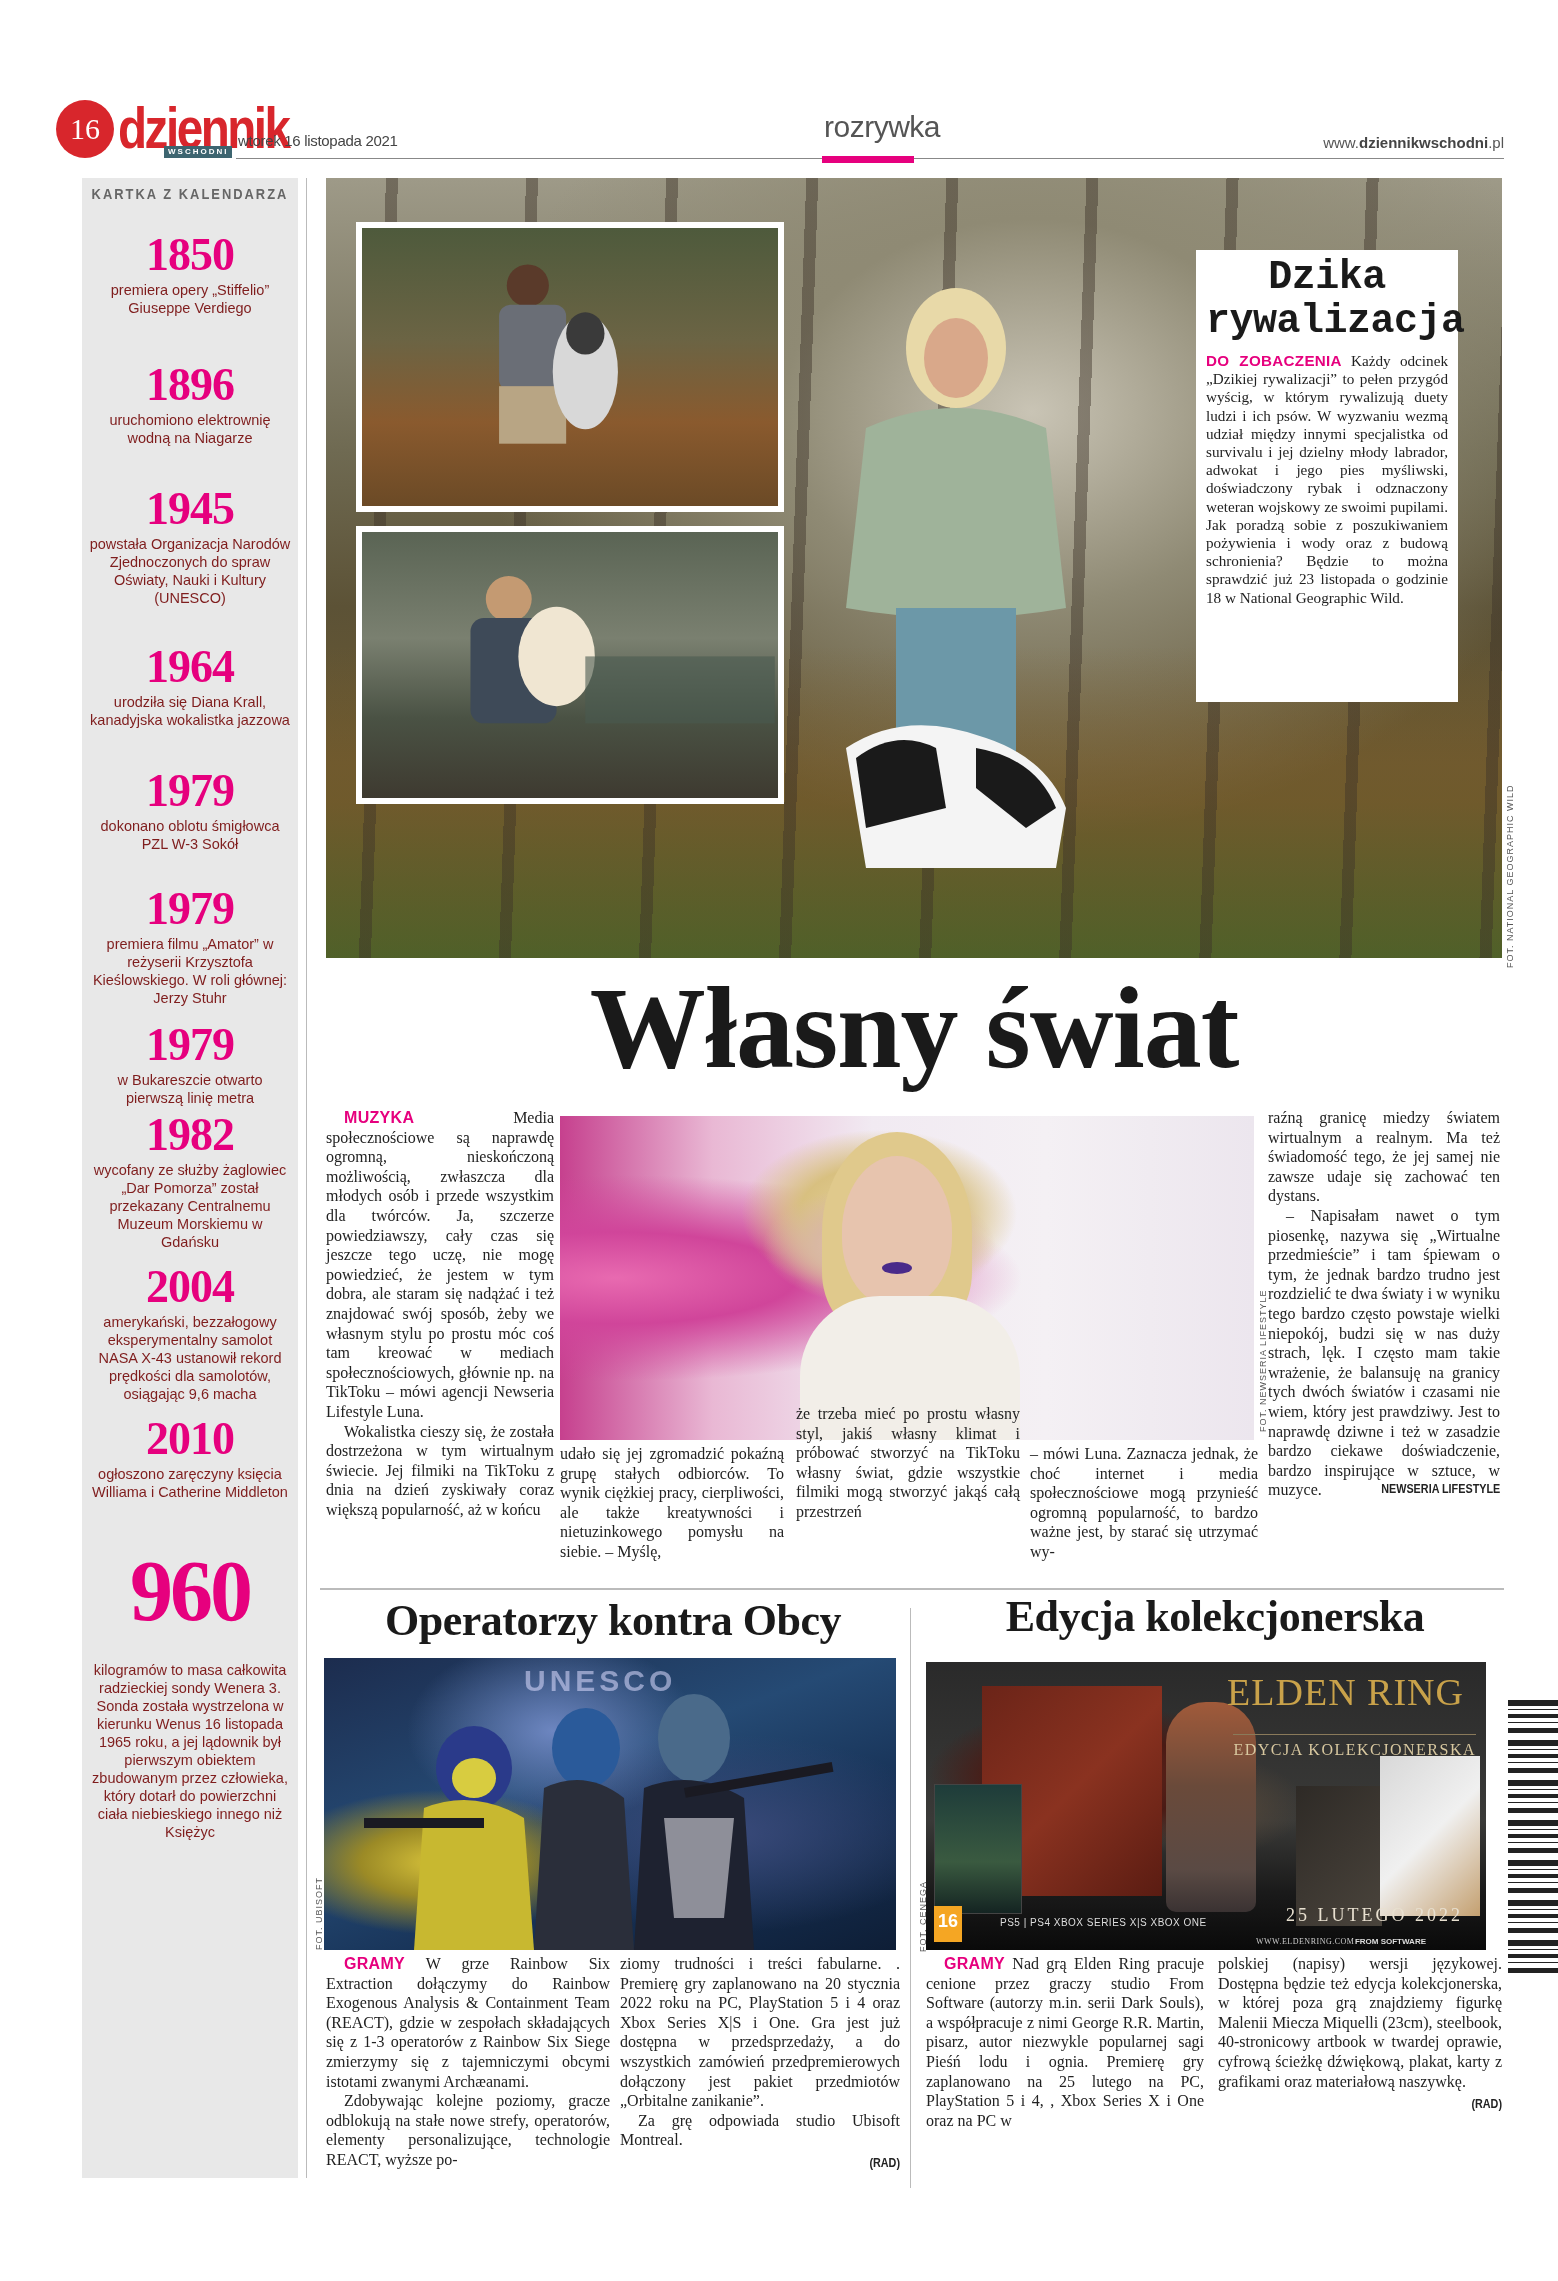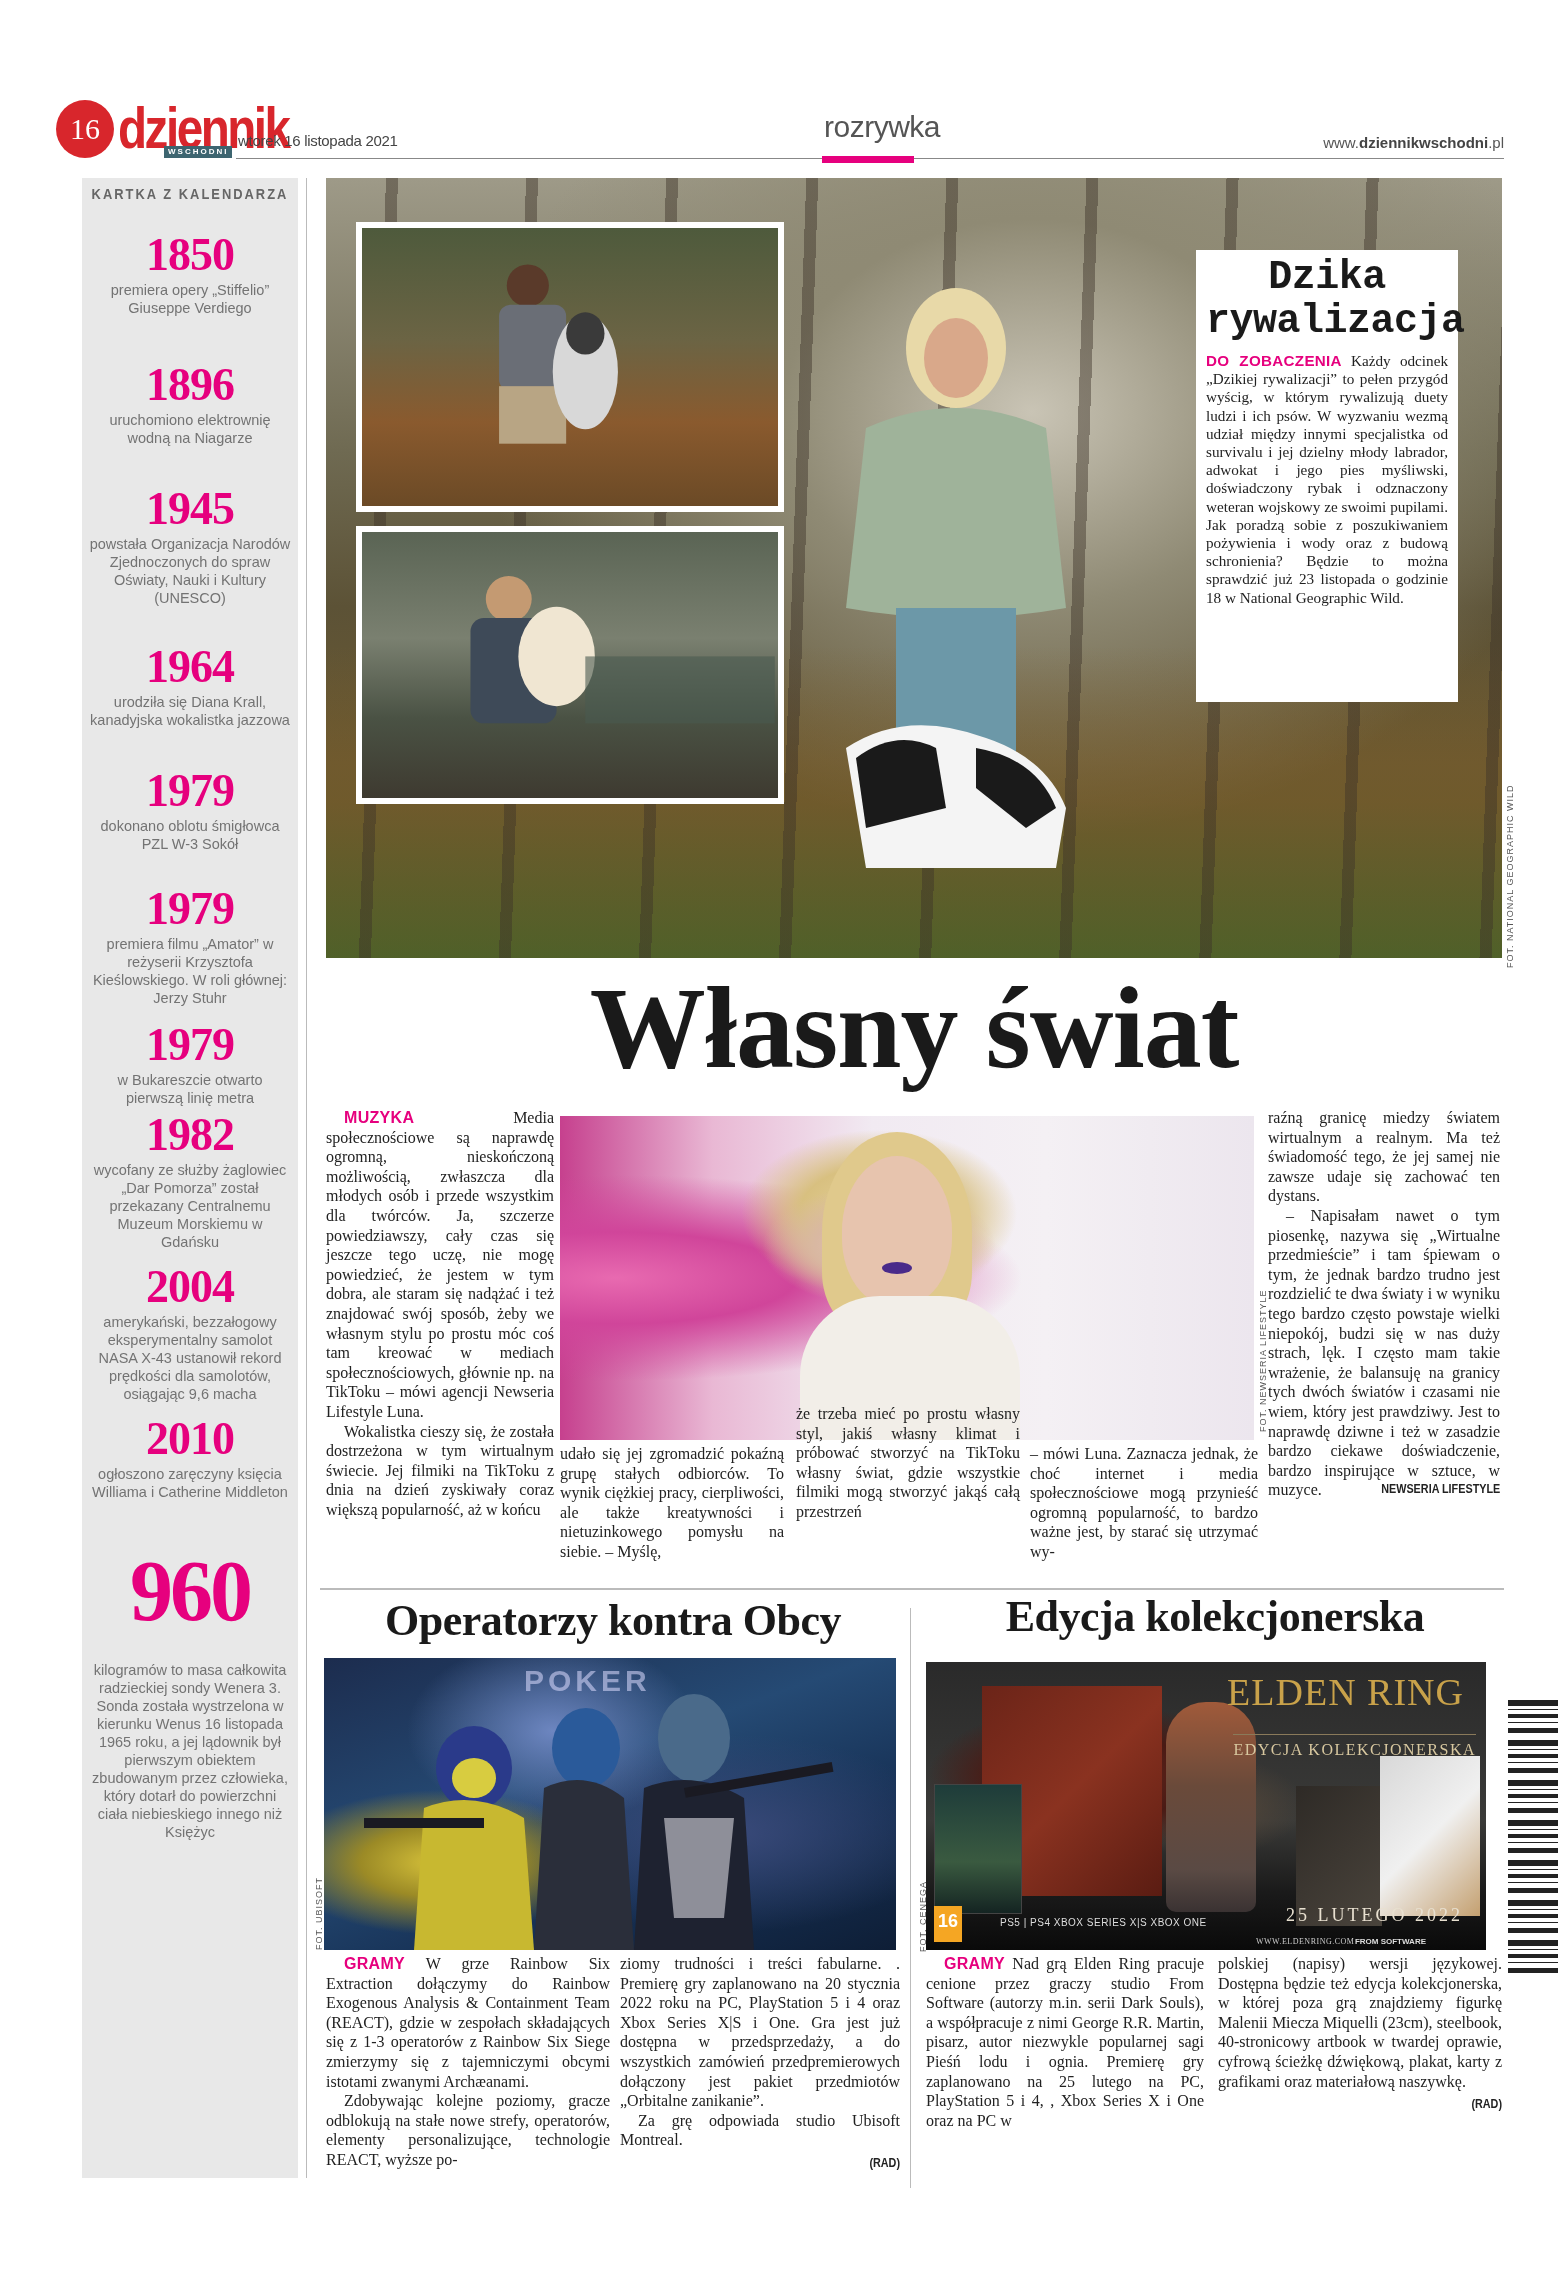--- a/index.html
+++ b/index.html
@@ -52,21 +52,21 @@
     font-size: 14px; letter-spacing: 2.2px; color: #666; padding-top: 8px;
     transform: scaleX(0.92);
   }
   .cal-entry { text-align: center; }
   .cal-year {
     font-family: "Liberation Serif", serif; font-weight: bold; color: #e6007e;
     font-size: 46px; line-height: 52px; letter-spacing: -1px;
   }
   .cal-text {
     font-family: "Liberation Sans", sans-serif; font-size: 14.5px; line-height: 18px;
-    color: #737373; padding: 0 6px;
+    color: #7f1d1d; padding: 0 6px;
   }
   .cal-big { font-size: 86px; line-height: 96px; letter-spacing: -3px; }
 
   
   .hero {
     position: absolute; left: 326px; top: 178px; width: 1176px; height: 780px;
     background:
       radial-gradient(ellipse at 60% 30%, #c9c4b5 0%, #8f8a74 25%, transparent 55%),
       linear-gradient(180deg, #9e9a88 0%, #6f6a52 35%, #5c5236 55%, #6b5a32 75%, #4f5a2a 100%);
     overflow: hidden;
@@ -337,21 +337,21 @@
 <div class="col" style="left:1030px; top:1444px; width:228px;">– mówi Luna. Zaznacza jednak, że choć internet i media społecznościowe mogą przynieść ogromną popularność, to bardzo ważne jest, by starać się utrzymać wy-</div>
 <div class="col" style="left:1268px; top:1108px; width:232px;">
   <p style="text-indent:0">raźną granicę miedzy światem wirtualnym a realnym. Ma też świadomość tego, że jej samej nie zawsze udaje się zachować ten dystans.</p>
   <p><span>– Napisałam nawet o tym piosenkę, nazywa się „Wirtualne przedmieście” i tam śpiewam o tym, że jednak bardzo trudno jest rozdzielić te dwa światy i w wyniku tego bardzo często powstaje wielki niepokój, budzi się w nas duży strach, lęk. I często mam takie wrażenie, że balansuję na granicy tych dwóch światów i czasami nie wiem, który jest prawdziwy. Jest to naprawdę dziwne i też w zasadzie bardzo ciekawe doświadczenie, bardzo inspirujące w sztuce, w muzyce.</span><span class="signature">NEWSERIA LIFESTYLE</span></p>
 </div>
 
 <div class="rule-h" style="left:320px; top:1588px; width:1184px;"></div>
 
 <div class="sub-headline" style="left:318px; top:1596px; width:590px;">Operatorzy kontra Obcy</div>
 <div class="game-photo">
-  <div class="poker-sign">POKER</div>
+  <div class="poker-sign">UNESCO</div>
   <svg width="572" height="292" viewBox="0 0 572 292" style="position:absolute;left:0;top:0">
     <ellipse cx="150" cy="110" rx="38" ry="42" fill="#2a3a8a"></ellipse>
     <ellipse cx="150" cy="120" rx="22" ry="20" fill="#d8cc40"></ellipse>
     <path d="M100 150 Q150 130 200 160 L210 292 L90 292 Z" fill="#c8b830"></path>
     <ellipse cx="262" cy="90" rx="34" ry="40" fill="#2a5a9a"></ellipse>
     <path d="M220 130 Q262 110 300 140 L310 292 L210 292 Z" fill="#2a2e3a"></path>
     <ellipse cx="370" cy="80" rx="36" ry="44" fill="#4a6a8a"></ellipse>
     <path d="M320 130 Q370 110 420 140 L430 292 L310 292 Z" fill="#1e2230"></path>
     <path d="M340 160 L410 160 L400 260 L350 260 Z" fill="#d8d8e0" opacity="0.6"></path>
     <rect x="40" y="160" width="120" height="10" fill="#1a1a22"></rect>

